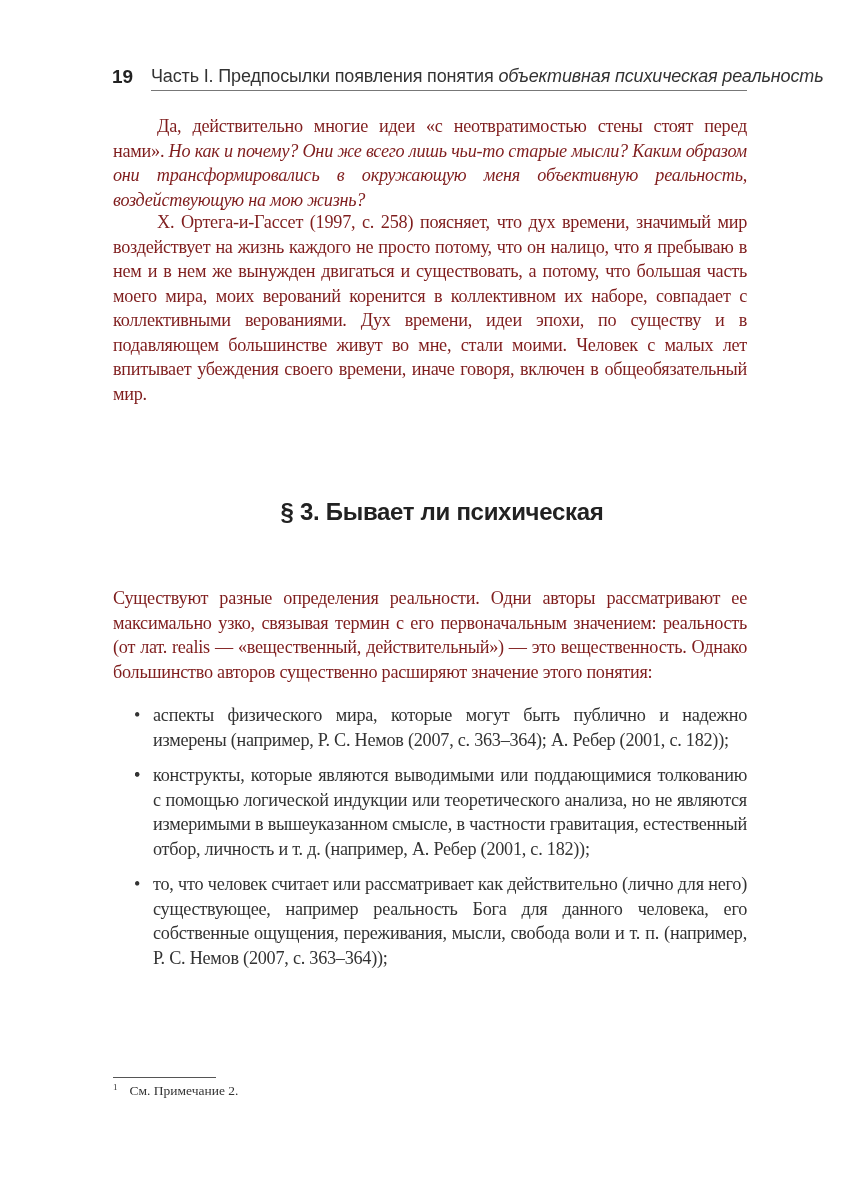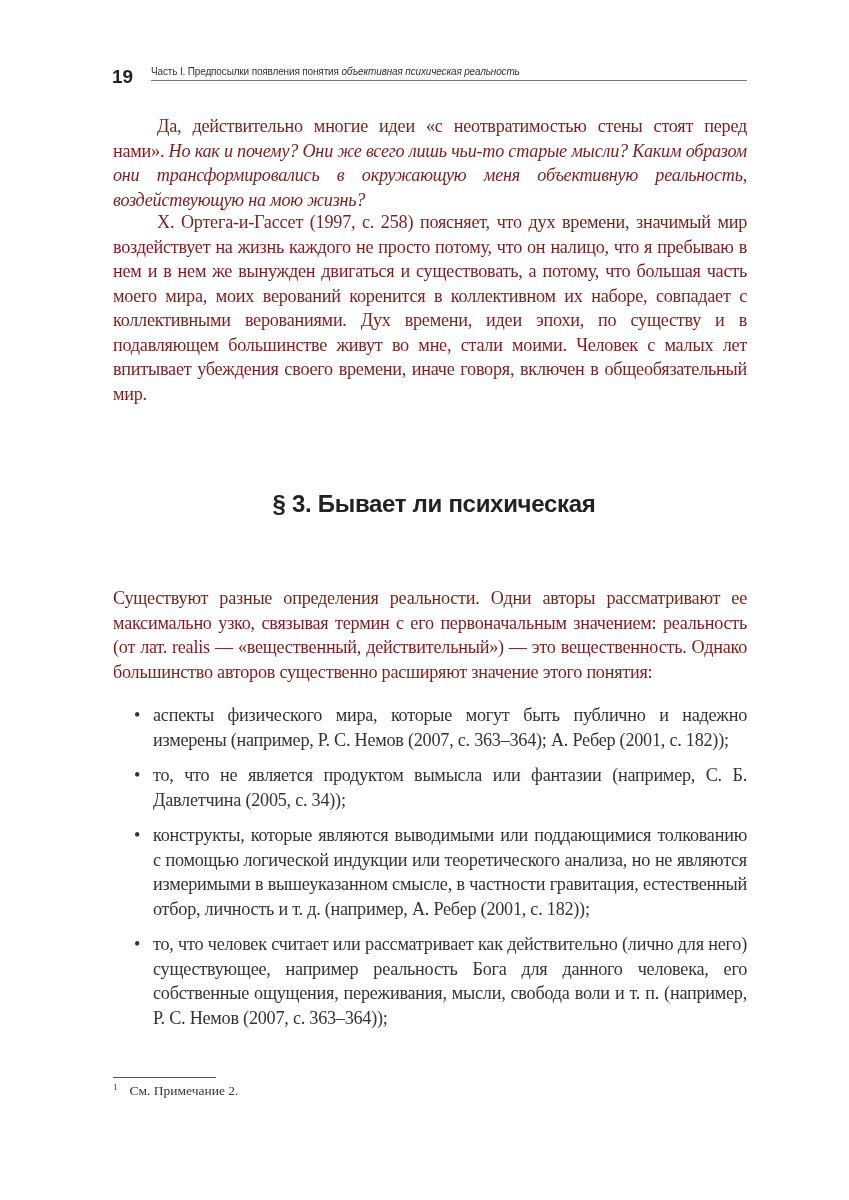--- a/index.html
+++ b/index.html
@@ -23,21 +23,21 @@
       font-size: 19px;
       color: #222;
       letter-spacing: 0px;
     }
     .running-head {
       position: absolute;
       left: 151px;
       top: 66px;
       width: 596px;
       font-family: "Liberation Sans", sans-serif;
-      font-size: 10px;
+      font-size: 18px;
       color: #333;
       white-space: nowrap;
       padding-bottom: 3px;
       border-bottom: 1.3px solid #777;
       letter-spacing: -0.15px;
     }
     .running-head em { font-style: italic; }
 
     .body-text {
       position: absolute;
@@ -130,29 +130,29 @@
 <div class="running-head"><span>Часть I. Предпосылки появления понятия </span><em>объективная психическая реальность</em></div>
 
 <div class="body-text" id="block1">
   <p class="indent"><span>Да, действительно многие идеи «с неотвратимостью стены стоят перед нами». </span><span class="it">Но как и почему? Они же всего лишь чьи-то старые мысли? Каким образом они трансформировались в окружающую меня объективную реальность, воздействующую на мою жизнь?</span></p>
 </div>
 
 <div class="body-text" id="block2">
   <p class="indent">Х. Ортега-и-Гассет (1997, с. 258) поясняет, что дух времени, значимый мир воздействует на жизнь каждого не просто потому, что он налицо, что я пребываю в нем и в нем же вынужден двигаться и существовать, а потому, что большая часть моего мира, моих верований коренится в коллективном их наборе, совпадает с коллективными верованиями. Дух времени, идеи эпохи, по существу и в подавляющем большинстве живут во мне, стали моими. Человек с малых лет впитывает убеждения своего времени, иначе говоря, включен в общеобязательный мир.</p>
 </div>
 
-<h2 class="section-heading" style="margin:4px;">
+<h2 class="section-heading" style="margin:12px;">
   <span>§ 3. Бывает ли психическая</span><br>
 </h2>
 
 <div class="body-text" id="block3">
   <p>Существуют разные определения реальности. Одни авторы рассматривают ее максимально узко, связывая термин с его первоначальным значением: реальность (от лат. realis — «вещественный, действительный») — это вещественность. Однако большинство авторов существенно расширяют значение этого понятия:</p>
 </div>
 
 <ul class="bullet-list">
   <li><span class="bullet">•</span><span>аспекты физического мира, которые могут быть публично и надежно измерены (например, Р. С. Немов (2007, с. 363–364); А. Ребер (2001, с. 182));</span></li>
-  <li><span class="bullet">•</span><span>то, что не является продуктом вымысла или фантазии (например, С. Б. Давлетчина (2005, с. 34));</span></li>
+  <li><span class="bullet">•</span></li>
   <li><span class="bullet">•</span><span>конструкты, которые являются выводимыми или поддающимися толкованию с помощью логической индукции или теоретического анализа, но не являются измеримыми в вышеуказанном смысле, в частности гравитация, естественный отбор, личность и т. д. (например, А. Ребер (2001, с. 182));</span></li>
   <li><span class="bullet">•</span><span>то, что человек считает или рассматривает как действительно (лично для него) существующее, например реальность Бога для данного человека, его собственные ощущения, переживания, мысли, свобода воли и т. п. (например, Р. С. Немов (2007, с. 363–364));</span></li>
 </ul>
 
 <div class="footnote-rule"></div>
 <div class="footnote"><span class="fn-mark">1</span><span>См. Примечание 2.</span></div>
 
 </body></html>

